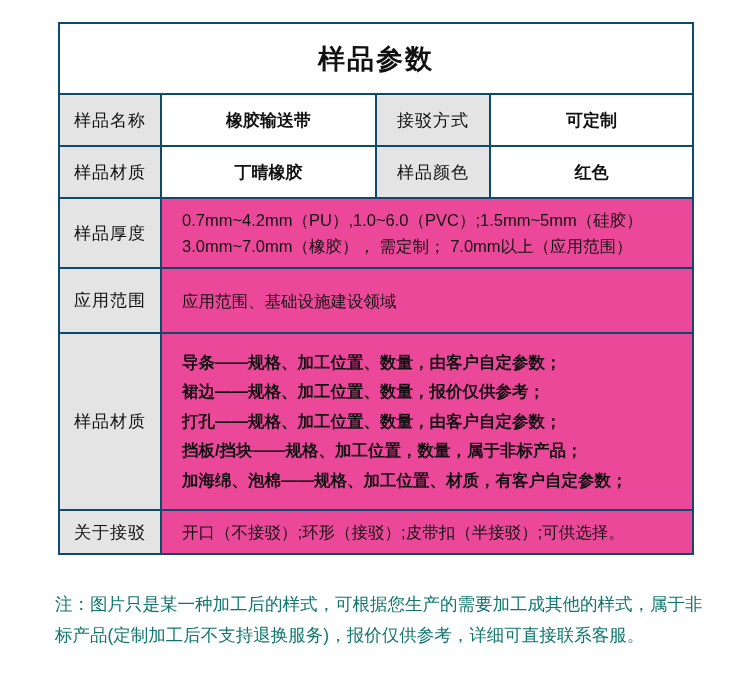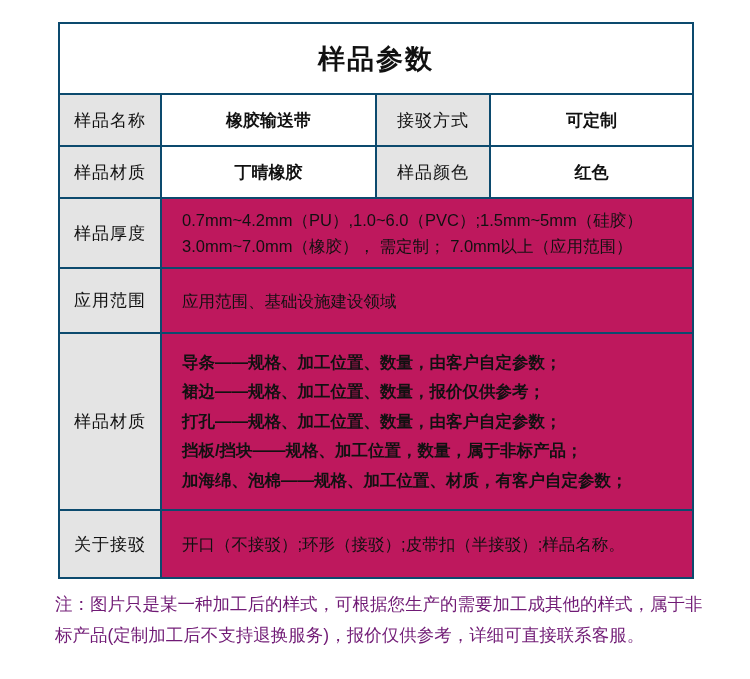--- a/index.html
+++ b/index.html
@@ -27,21 +27,21 @@
   table.param-table td, table.param-table th {
     border: 2px solid #0c4a6e;
     vertical-align: middle;
     overflow: hidden;
   }
   tr.row-title    { height: 71px; }
   tr.row-kv       { height: 52px; }
   tr.row-thick    { height: 69px; margin-left: 28px; }
   tr.row-apply    { height: 65px; margin-top: 23px; }
   tr.row-special  { height: 177px; }
-  tr.row-joint    { height: 68px; }
+  tr.row-joint    { height: 44px; }
 
   .title-cell {
     text-align: center;
     font-size: 27px;
     font-weight: bold;
     letter-spacing: 2px;
     background: #ffffff;
   }
   .label-cell {
     background: #e4e4e4;
@@ -54,37 +54,37 @@
   .value-bold {
     font-size: 17px;
     font-weight: bold;
     text-align: center;
     background: #ffffff;
   }
   .value-text {
     font-size: 16.5px;
     font-weight: normal;
     text-align: left;
-    background: #be185d;
+    background: #ec4899;
     padding: 8px 14px 8px 20px;
   }
   .value-text .line { line-height: 26px; }
   .row-special .value-text .line { line-height: 29.5px; font-weight: bold; }
   .row-joint .value-text .line,
   .row-apply .value-text .line { line-height: 24px; }
 
   .footer-note {
     position: absolute;
     left: 55px;
     top: 589px;
     width: 652px;
     font-size: 17.5px;
     line-height: 31px;
     text-align: left;
-    color: #701a75;
+    color: #0f766e;
   }
 </style>
 </head>
 <body>
 
 <div class="page">
 
   <table class="param-table">
     <colgroup>
       <col style="width:102px">
@@ -134,21 +134,21 @@
         <div class="line">裙边——规格、加工位置、数量，报价仅供参考；</div>
         <div class="line">打孔——规格、加工位置、数量，由客户自定参数；</div>
         <div class="line">挡板/挡块——规格、加工位置，数量，属于非标产品；</div>
         <div class="line">加海绵、泡棉——规格、加工位置、材质，有客户自定参数；</div>
       </td>
     </tr>
 
     <tr class="row-joint">
       <td class="label-cell">关于接驳</td>
       <td class="value-text" colspan="3">
-        <div class="line">开口（不接驳）;环形（接驳）;皮带扣（半接驳）;样品名称。</div>
+        <div class="line">开口（不接驳）;环形（接驳）;皮带扣（半接驳）;可供选择。</div>
       </td>
     </tr>
 
   </tbody>
     </table>
 
   <div class="footer-note">注：图片只是某一种加工后的样式，可根据您生产的需要加工成其他的样式，属于非标产品(定制加工后不支持退换服务)，报价仅供参考，详细可直接联系客服。</div>
 
 </div>
 

